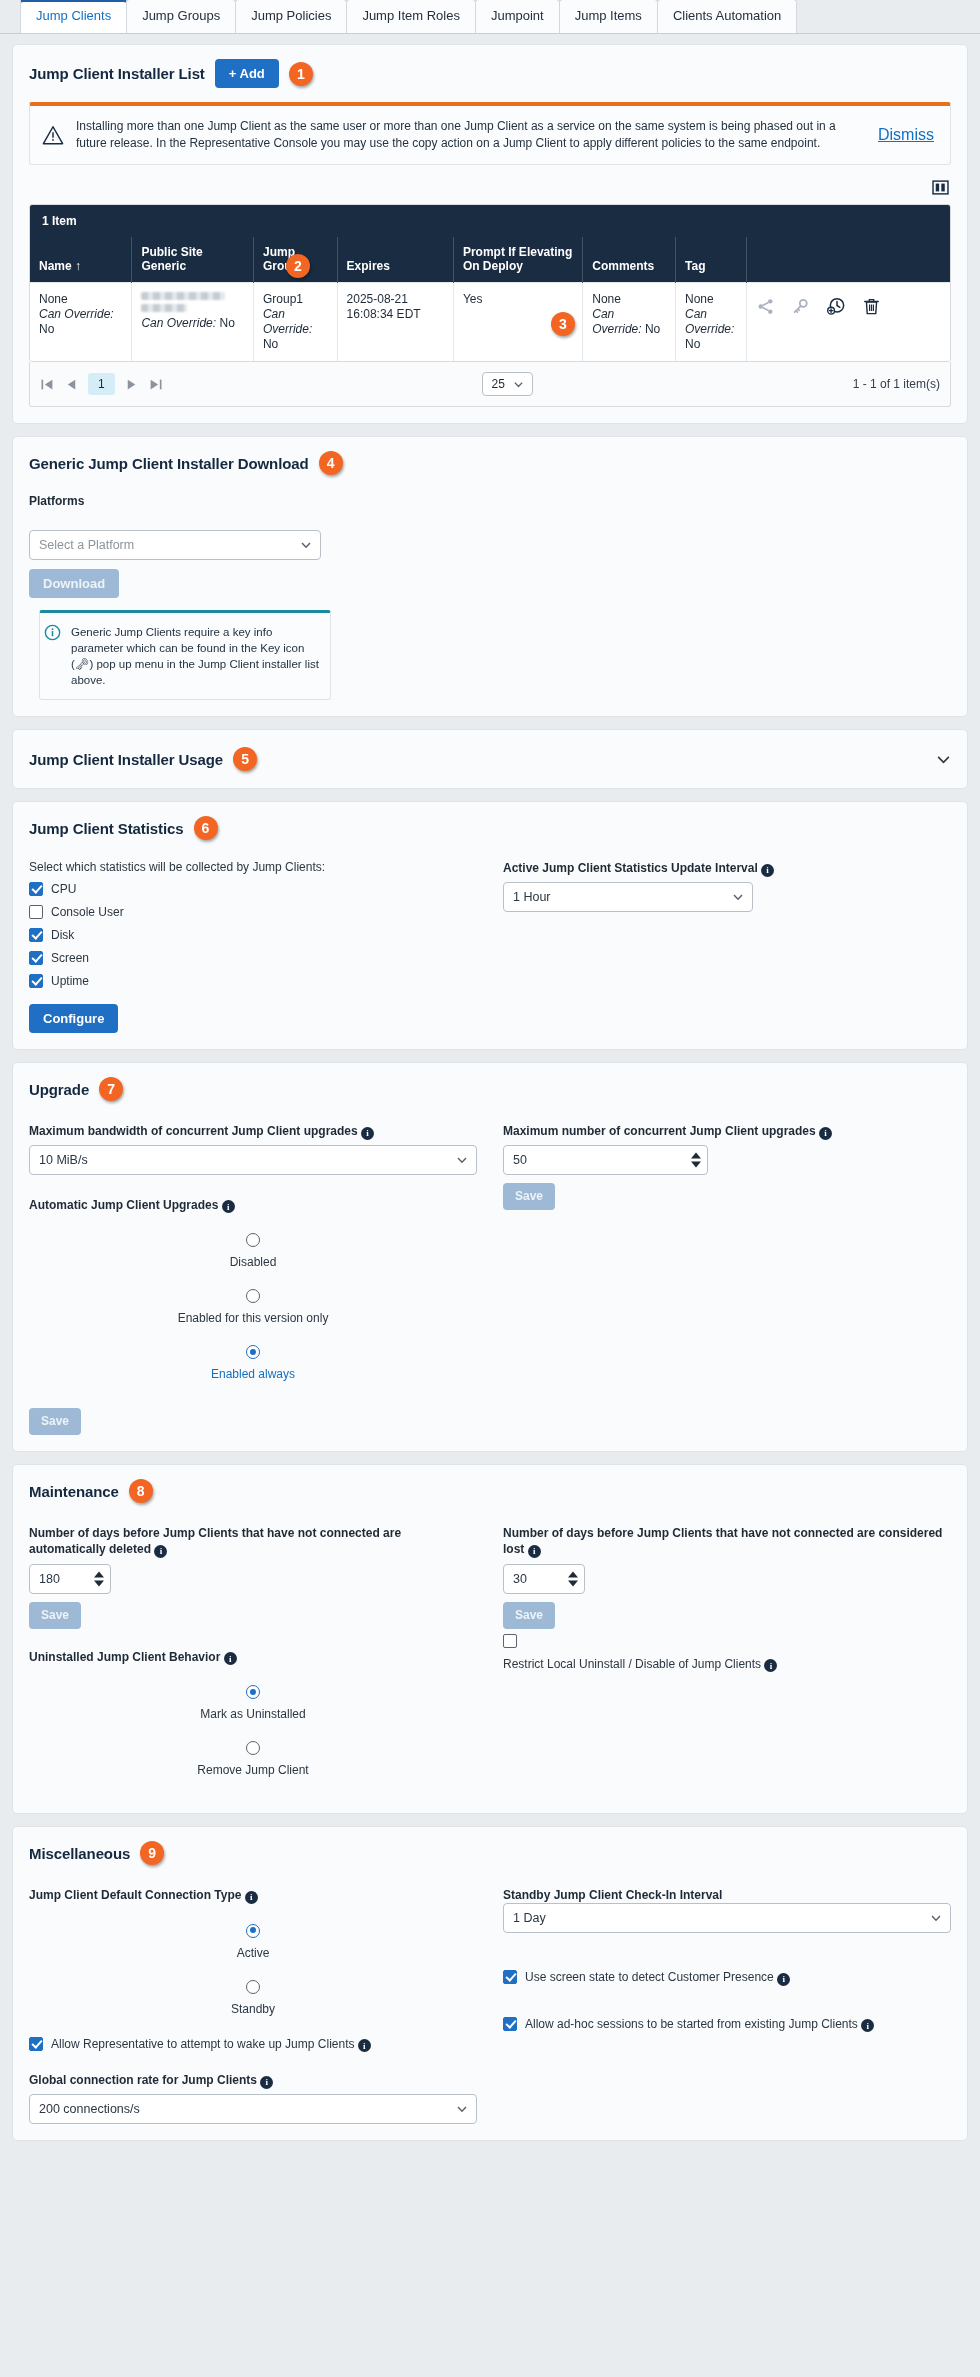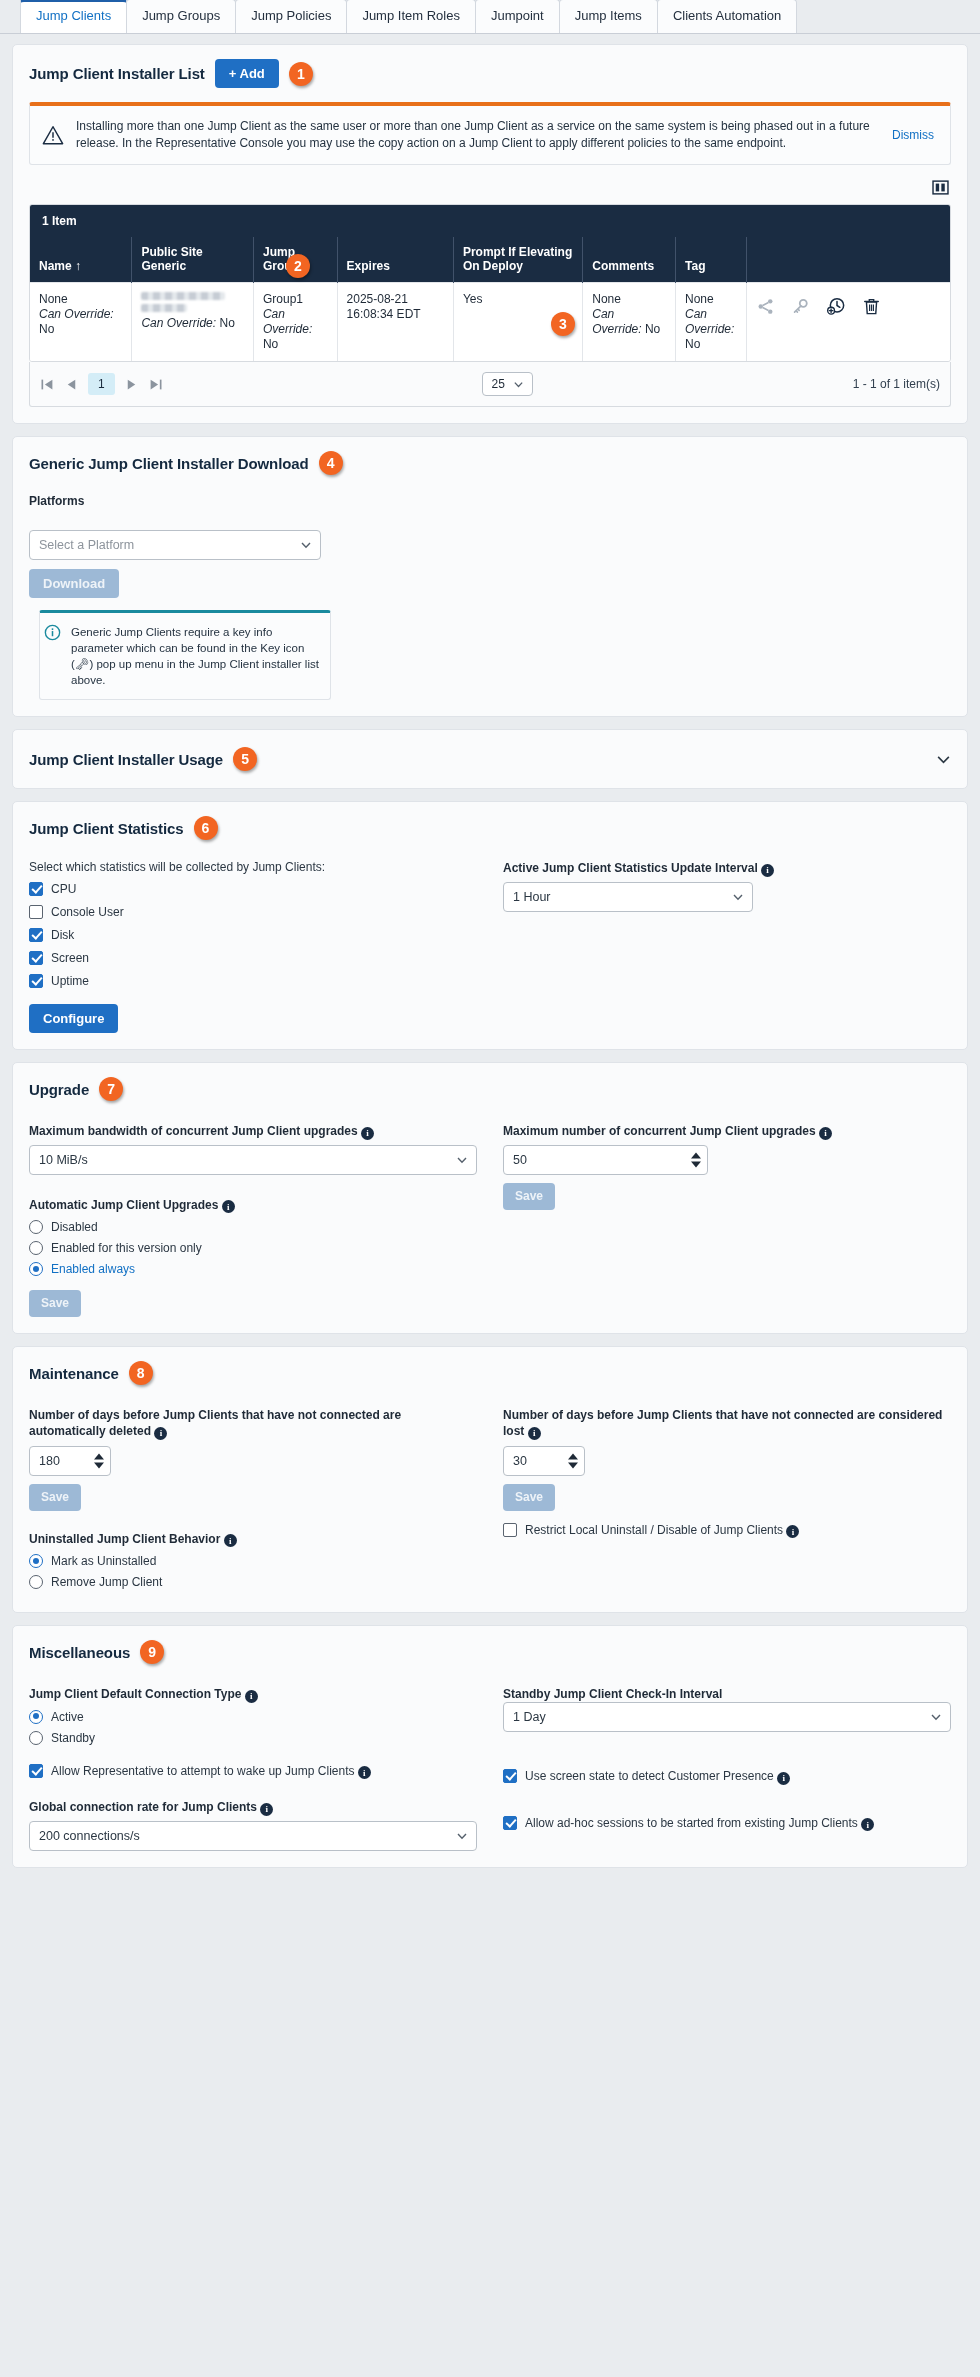--- a/index.html
+++ b/index.html
@@ -93,21 +93,21 @@
     margin-top: 14px;
     background: #fbfcfd;
     border: 1px solid #dfe3e8;
     border-top: 4px solid #e8701a;
     border-radius: 3px;
     display: flex; align-items: center;
     padding: 12px 16px 12px 12px;
     gap: 12px;
   }
   .alert-text { flex:1; font-size: 12px; line-height: 17px; color:#253341; }
-  .alert-link { color:#1170c4; font-size:12px; cursor:pointer; white-space:nowrap; }
+  .alert-link { color:#1170c4; font-size:16px; text-decoration: underline; cursor:pointer; white-space:nowrap; }
   .warn-tri { width:22px; height:22px; flex:none; }
 
   
   .table-tools { display:flex; justify-content:flex-end; padding: 14px 2px 8px 2px; }
   .grid-icon { cursor:pointer; }
   .tbl-outer { border: 1px solid #d7dbe0; border-radius:3px; overflow:hidden; background:#fff; }
   .tbl-count {
     background:#1a2c42; color:#fff; font-size:12px; font-weight:bold;
     padding: 9px 12px;
   }
@@ -195,21 +195,21 @@
     border:1.5px solid #5a6470; background:#fff; cursor:pointer; position:relative;
   }
   .chk.on { background:#1f6fc4; border-color:#1f6fc4; }
   .chk.on:after {
     content:""; position:absolute; left:4px; top:0px;
     width:4px; height:8px; border:solid #fff; border-width:0 2px 2px 0;
     transform: rotate(42deg);
   }
   .chk-label { font-size:12px; color:#2b3743; line-height:16px; }
 
-  .rad-row { display:flex; align-items:center; gap:8px; margin: 7px 0; }
+  .rad-row { display:flex; align-items:center; gap:8px; margin: 20px 0; flex-direction: column; }
   .rad {
     width:14px;height:14px;border-radius:50%;flex:none;
     border:1.5px solid #5a6470;background:#fff;cursor:pointer;position:relative;
   }
   .rad.on { border-color:#1f6fc4; }
   .rad.on:after {
     content:""; position:absolute; left:2.5px; top:2.5px;
     width:6px;height:6px;border-radius:50%;background:#1f6fc4;
   }
   .rad-label { font-size:12px; color:#2b3743; }
@@ -587,21 +587,21 @@
           </div>
           <div class="stepper" style="margin-top:6px;">
             <input value="30" style="">
             <span class="arrows">
               <span class="tri-up"></span>
               <span class="tri-dn"></span>
             </span>
           </div>
           <button class="btn btn-disabled btn-sm" style="margin-top:8px;">Save</button>
 
-          <div class="chk-row" style="margin-top:11px;">
+          <div class="chk-row" style="margin-top:4px;flex-direction:column;">
             <span class="chk"></span>
             <span class="chk-label">
               <span>Restrict Local Uninstall / Disable of Jump Clients</span>
               <span class="info-i">i</span>
             </span>
           </div>
         </div>
       </div>
     </div>
 

